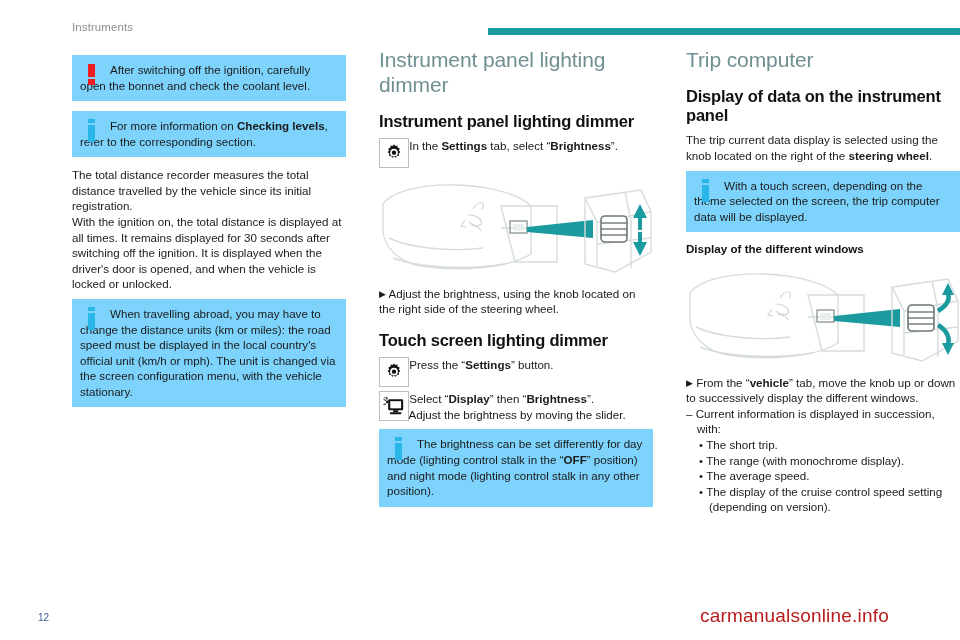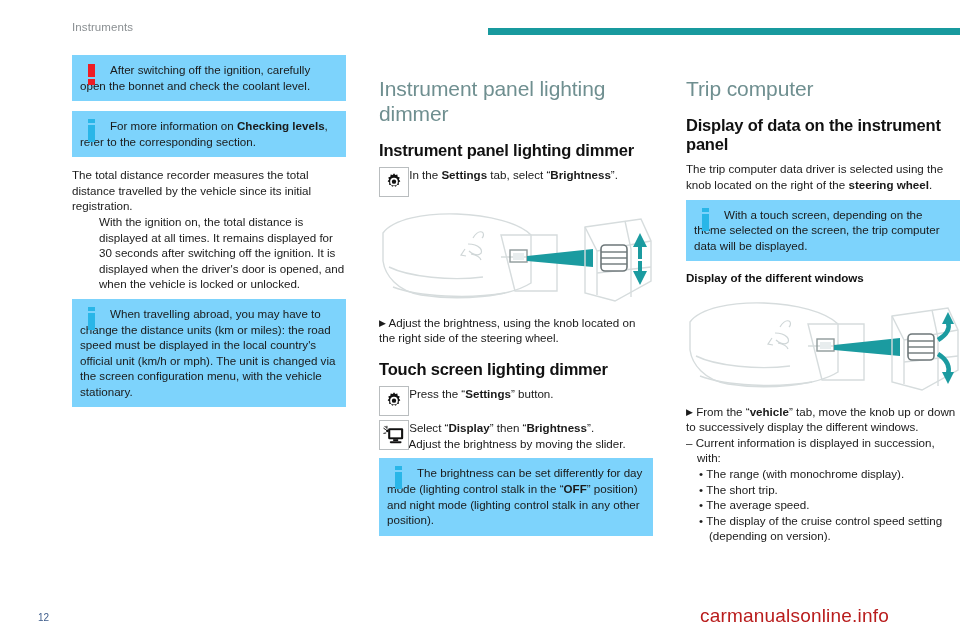--- a/index.html
+++ b/index.html
@@ -22,40 +22,40 @@
     width: 472px; height: 7px; background: #189a9e;
   }
 
   
   .cols {
     position: absolute; left: 72px; top: 48px;
     width: 888px; height: 540px;
     display: flex; gap: 0;
   }
   .col { width: 274px; position: relative; }
-  .col + .col { margin-left: 33px; margin-top: 29px; }
+  .col + .col { margin-left: 33px; }
 
   
   .h1 {
     font-size: 21px; font-weight: 400; color: #6f8f90;
     line-height: 1.18; margin: 0 0 9px 0; letter-spacing: -.1px;
   }
   .h2 {
     font-size: 16.5px; font-weight: bold; color: #111;
     line-height: 1.17; margin: 14px 0 7px 0; letter-spacing: -.2px;
   }
   .h3 {
     font-size: 11.6px; font-weight: bold; color: #111;
     line-height: 1.25; margin: 10px 0 6px 0;
   }
   p.body {
     font-size: 11.6px; color: #1a1a1a; line-height: 1.345;
     margin: 0 0 0 0; text-align: left;
   }
-  p.body + p.body { margin-top: 0; margin-left: 27px; }
+  p.body + p.body { margin-top: 0; }
   .b { font-weight: bold; }
 
   
   .callout {
     background: #7dd3fc;
     padding: 7px 8px 8px 8px;
     margin: 7px 0 10px 0;
     position: relative;
   }
   .callout .ctext {
@@ -273,21 +273,21 @@
         <div class="ctext"><span>The brightness can be set differently for day mode (lighting control stalk in the “</span><span class="b">OFF</span><span>” position) and night mode (lighting control stalk in any other position).</span></div>
       </div>
 
     </div>
 
     <div class="col">
 
       <div class="h1">Trip computer</div>
 
       <div class="h2">Display of data on the instrument panel</div>
-      <p class="body"><span>The trip computer data driver is selected using the knob located on the right of the </span><span class="b">steering wheel</span><span>.</span></p>
+      <p class="body"><span>The trip current data display is selected using the knob located on the right of the </span><span class="b">steering wheel</span><span>.</span></p>
 
       <div class="callout">
         <div class="cicon">
           <div class="ic-info">
               <div class="dot"></div>
               <div class="bar"></div>
             </div>
         </div>
         <div class="ctext">With a touch screen, depending on the theme selected on the screen, the trip computer data will be displayed.</div>
       </div>
@@ -336,22 +336,22 @@
         </svg>
       </div>
 
       <p class="body"><span class="arrow">▶</span> <span>From the “</span><span class="b">vehicle</span><span>” tab, move the knob up or down to successively display the different windows.</span></p>
 
       <ul class="dash">
         <li>– Current information is displayed in succession, with:</li>
       </ul>
 
       <ul class="dots">
+        <li>•&nbsp;<span>The short trip.</span></li>
         <li>•&nbsp;<span>The range (with monochrome display).</span></li>
-        <li>•&nbsp;<span>The short trip.</span></li>
         <li>•&nbsp;<span>The average speed.</span></li>
         <li>•&nbsp;<span>The display of the cruise control speed setting (depending on version).</span></li>
       </ul>
 
     </div>
 
   </div>
 
   <div class="page-num">12</div>
   <div class="watermark">carmanualsonline.info</div>

